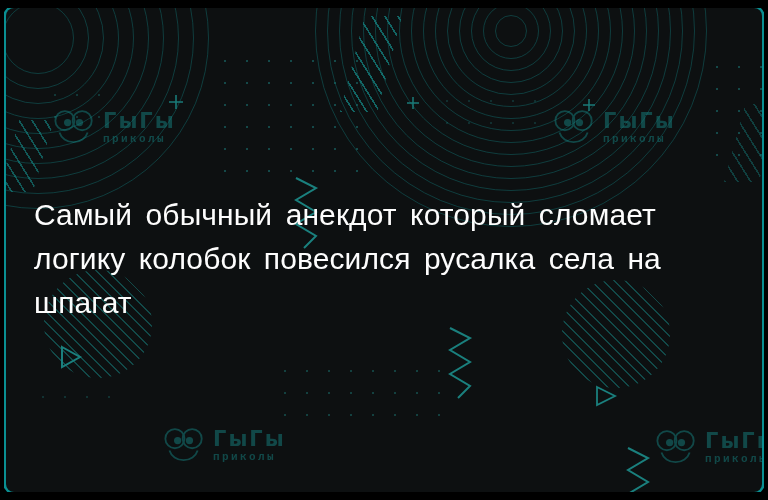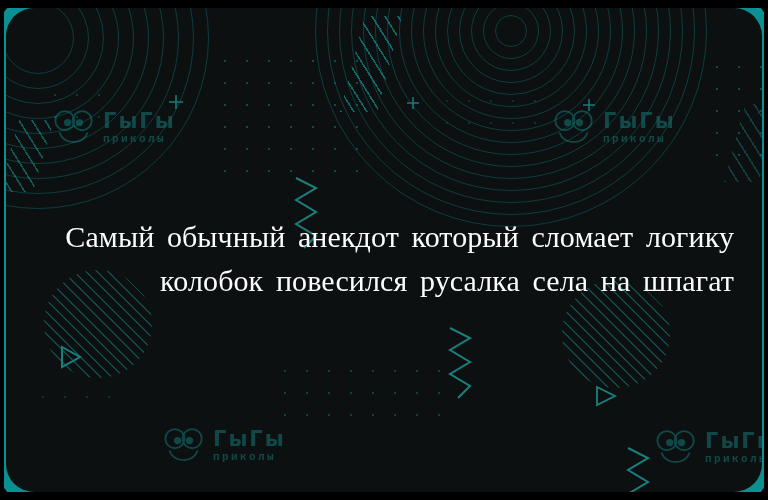--- a/index.html
+++ b/index.html
@@ -10,21 +10,21 @@
   
   #frame{
     position:absolute;left:0;top:0;width:768px;height:500px;
     border-radius:26px;
     background:#0a8f92;
     box-sizing:border-box;
   }
   
   #card{
     position:absolute;left:6px;top:8px;right:6px;bottom:8px;
-    border-radius:28px;
+    border-radius:8px;
     background:#0d1011;
     overflow:hidden;
   }
   
   .letterbox{position:absolute;left:0;width:768px;height:8px;background:#000;z-index:6;}
   .letterbox.top{top:0;}
   .letterbox.bot{bottom:0;}
   .sidemask{position:absolute;top:0;height:500px;width:4px;background:#000;z-index:6;}
   .sidemask.l{left:0;}
   .sidemask.r{right:0;}
@@ -71,22 +71,22 @@
     letter-spacing:2.4px;color:#15807f;margin-top:2px;
   }
 
   
   #textwrap{
     position:absolute;left:0;right:0;top:0;bottom:0;
     display:flex;align-items:center;justify-content:center;
     z-index:5;
   }
   #memetext{
-    width:700px;text-align:right;color:#fdfdfd;
-    font-family:Liberation Serif, serif;
+    width:700px;text-align:left;color:#fdfdfd;
+    font-family:Liberation Sans, sans-serif;
     font-size:30px;font-weight:400;line-height:1.47;
     word-spacing:5px;letter-spacing:.1px;
     margin-top:18px;
   }
 </style>
 </head>
 <body>
 
 <div id="stage">
 

